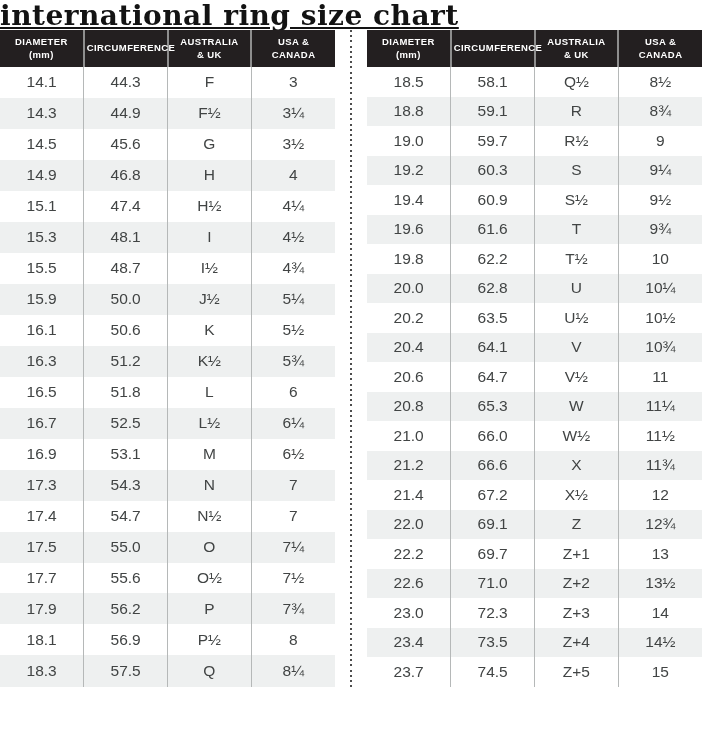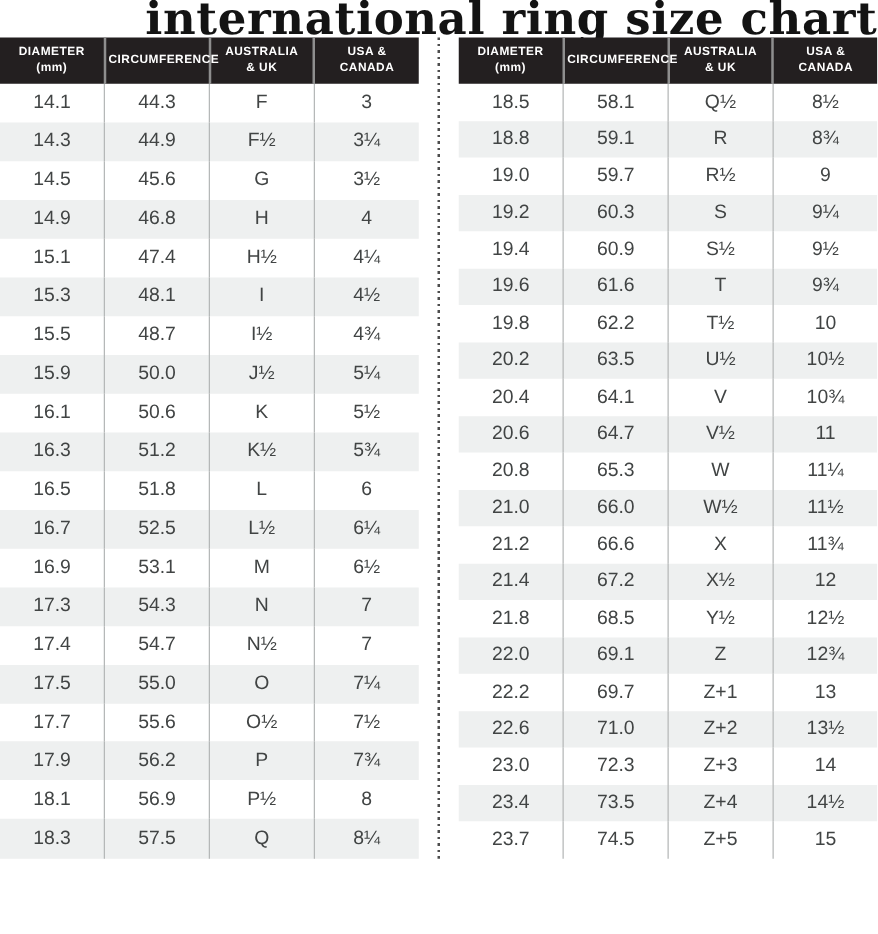--- a/index.html
+++ b/index.html
@@ -12,26 +12,27 @@
     width: 702px;
     height: 747px;
     background: #ffffff;
     overflow: hidden;
     position: relative;
   }
   .title {
     margin: 0;
     height: 30px;
     line-height: 31px;
-    text-align: right;
+    text-align: left;
     font-family: "DejaVu Serif", serif;
     font-weight: 700;
-    font-size: 36px;
+    font-size: 28px;
     letter-spacing: 0.5px;
     color: #131313;
+    text-decoration: underline;
   }
   .tables-wrap {
     display: flex;
     align-items: stretch;
     width: 702px;
   }
   table.rs-table {
     border-collapse: collapse;
     table-layout: fixed;
     width: 335px;
@@ -281,20 +282,26 @@
             <td>T</td>
             <td>9¾</td>
           </tr>
           <tr>
             <td>19.8</td>
             <td>62.2</td>
             <td>T½</td>
             <td>10</td>
           </tr>
           <tr>
+            <td>20.0</td>
+            <td>62.8</td>
+            <td>U</td>
+            <td>10¼</td>
+          </tr>
+          <tr>
             <td>20.2</td>
             <td>63.5</td>
             <td>U½</td>
             <td>10½</td>
           </tr>
           <tr>
             <td>20.4</td>
             <td>64.1</td>
             <td>V</td>
             <td>10¾</td>
@@ -323,26 +330,20 @@
             <td>X</td>
             <td>11¾</td>
           </tr>
           <tr>
             <td>21.4</td>
             <td>67.2</td>
             <td>X½</td>
             <td>12</td>
           </tr>
           <tr>
-            <td>21.8</td>
-            <td>68.5</td>
-            <td>Y½</td>
-            <td>12½</td>
-          </tr>
-          <tr>
             <td>22.0</td>
             <td>69.1</td>
             <td>Z</td>
             <td>12¾</td>
           </tr>
           <tr>
             <td>22.2</td>
             <td>69.7</td>
             <td>Z+1</td>
             <td>13</td>

